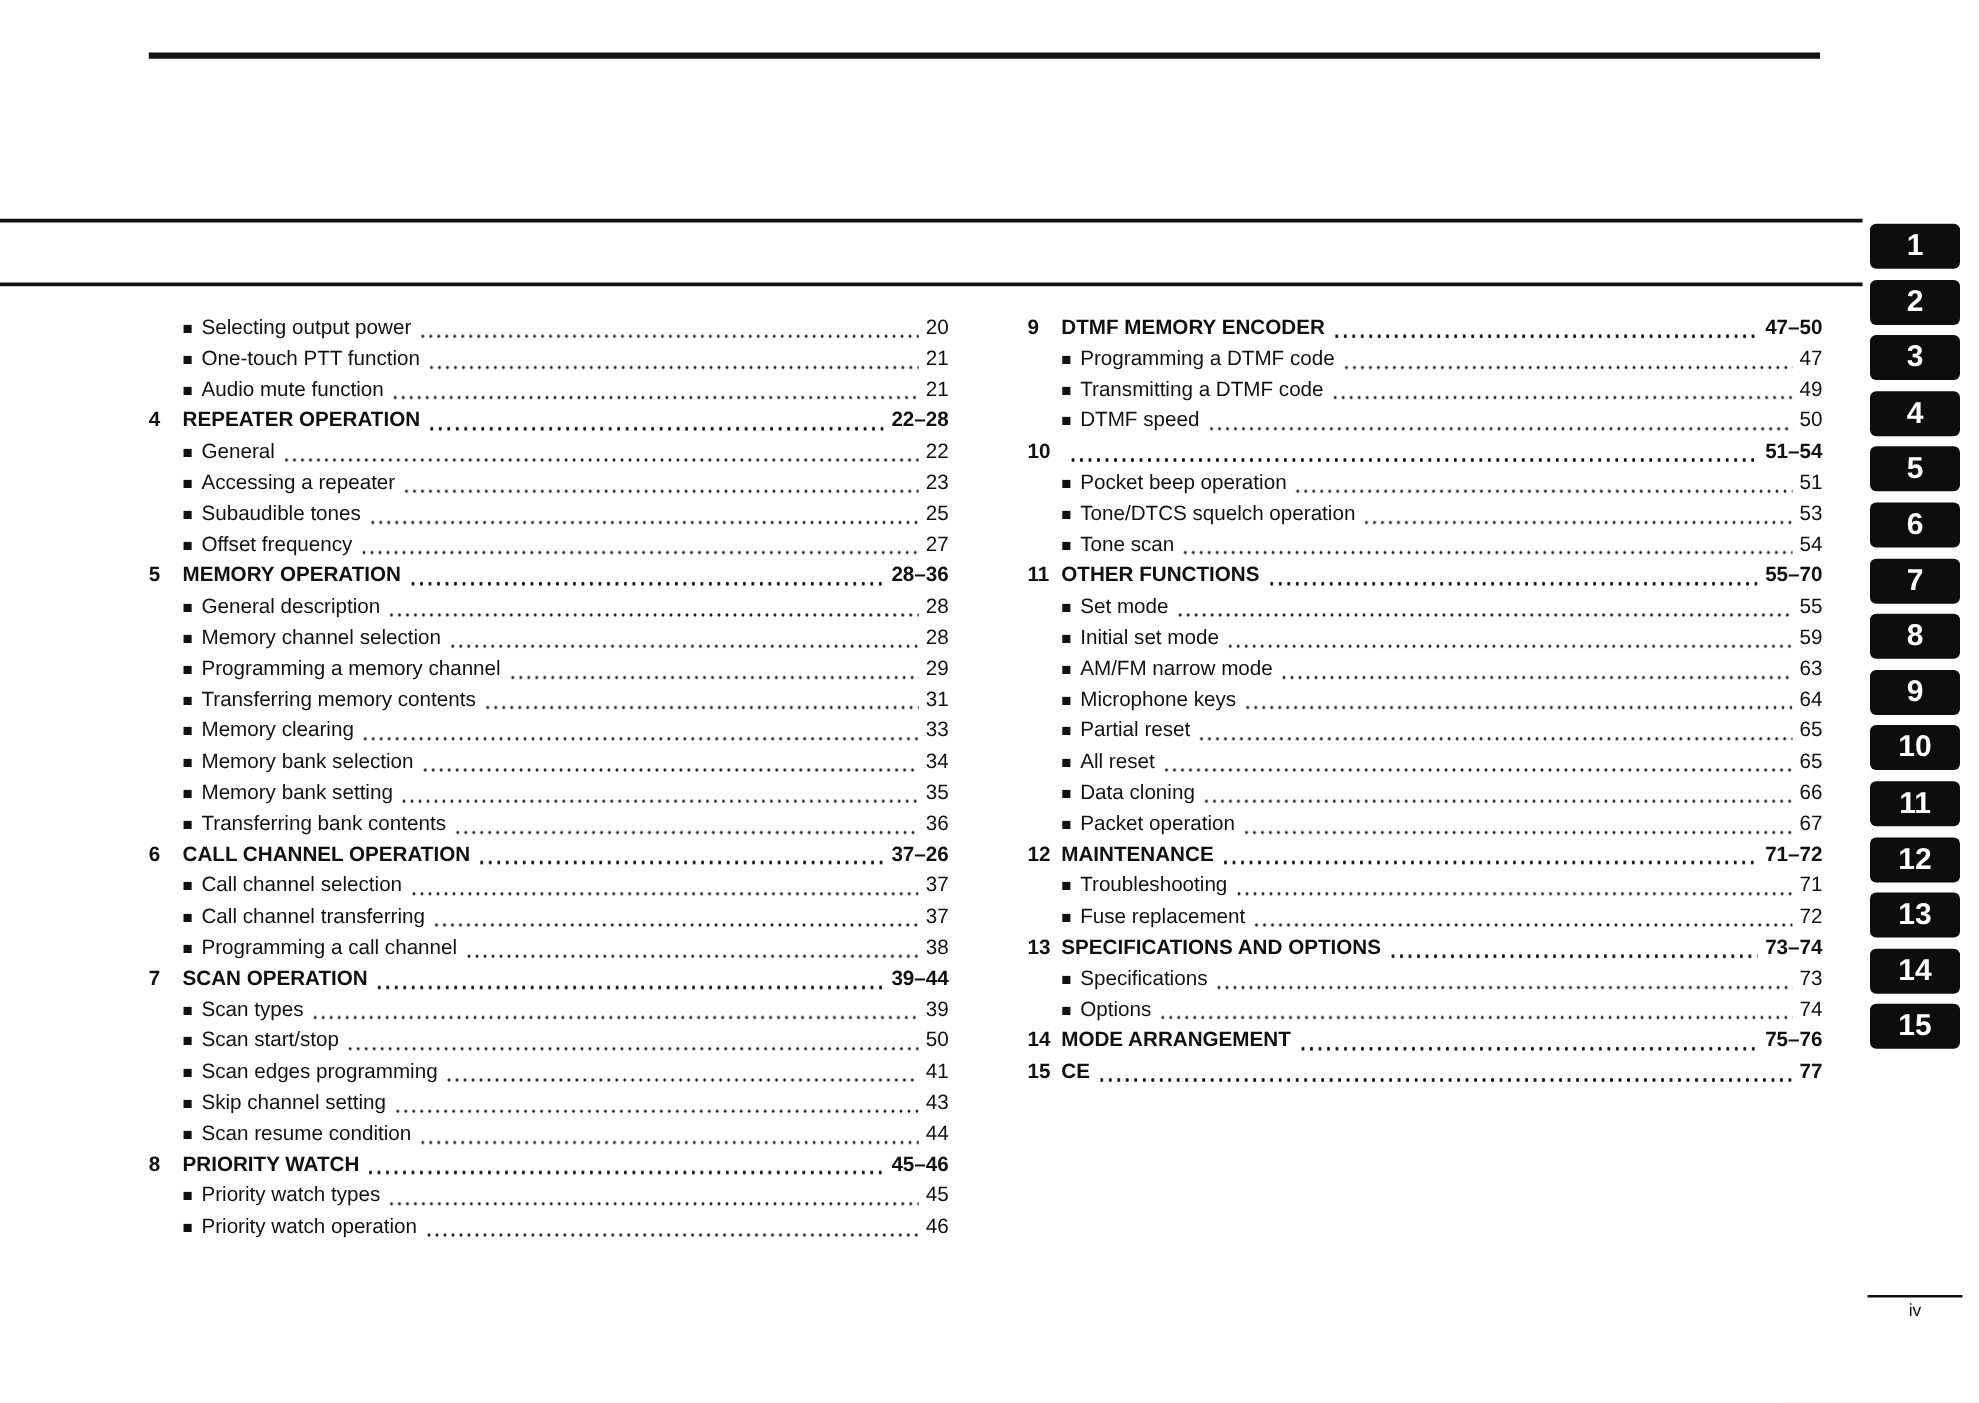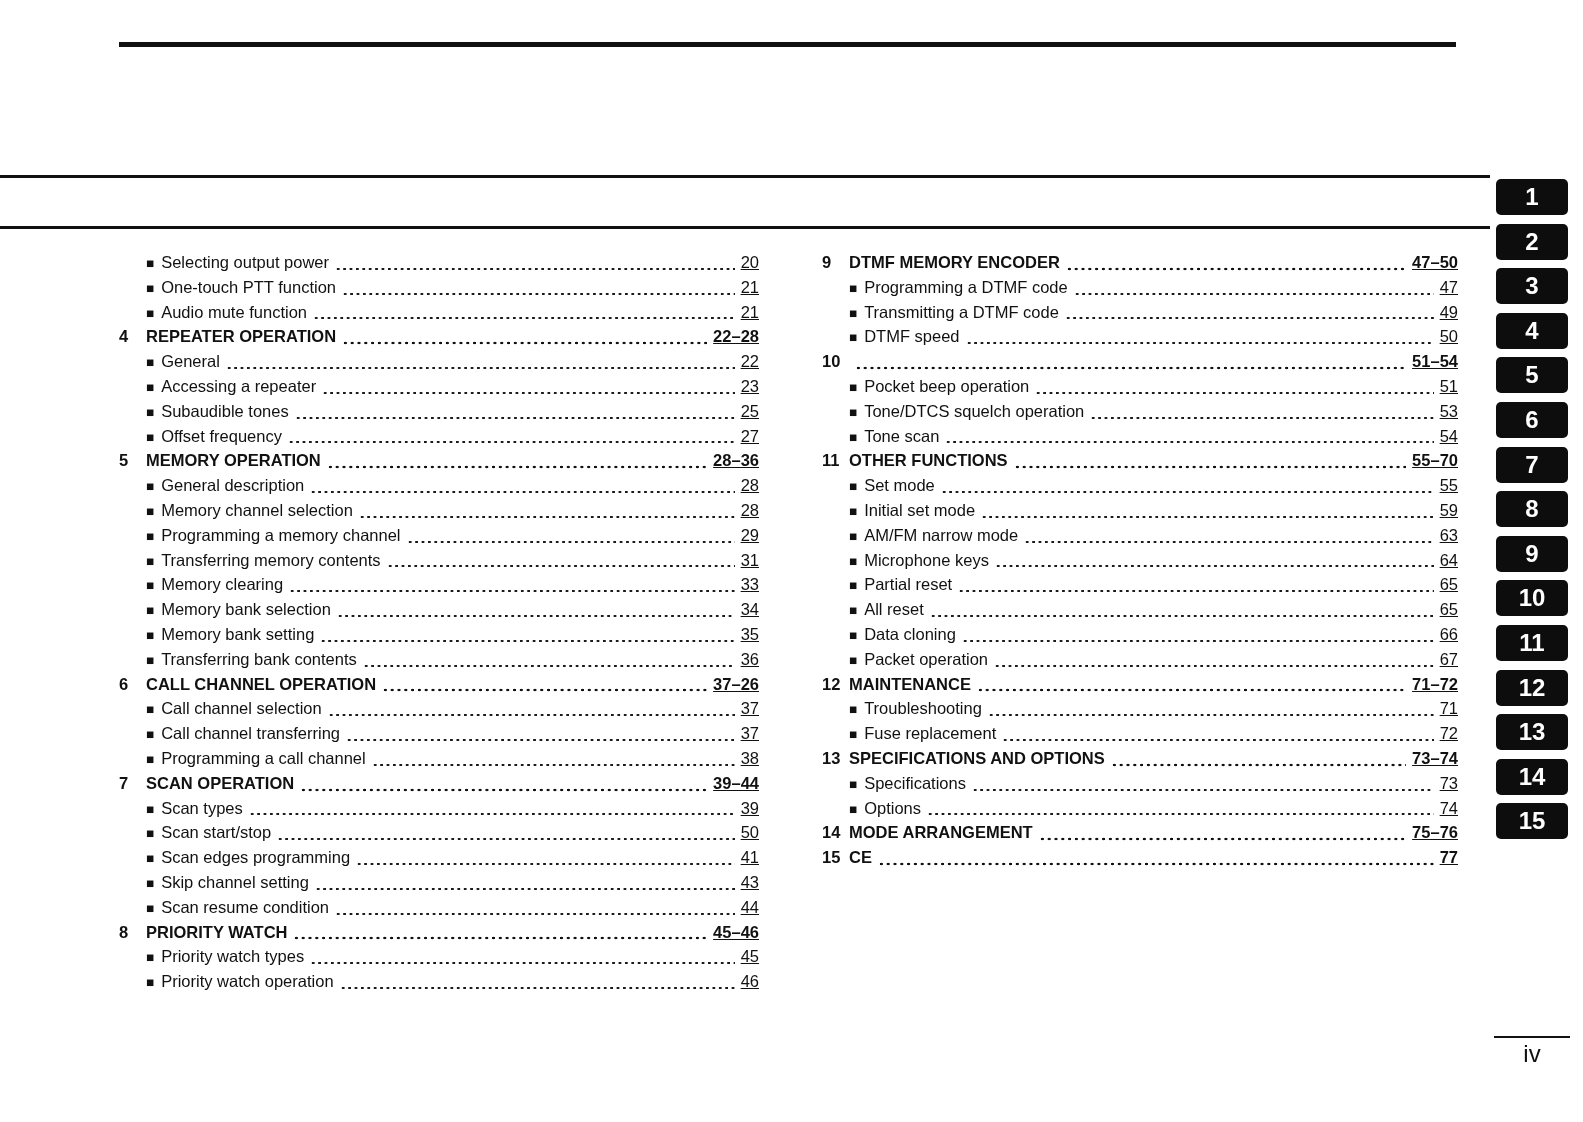--- a/index.html
+++ b/index.html
@@ -34,39 +34,39 @@
   .toc-col { position: absolute; top: 250px; }
   .toc-col.left  { left: 119px; width: 640px; }
   .toc-col.right { left: 822px; width: 636px; }
 
   .toc-row { display: flex; align-items: baseline; height: 24.8px; font-size: 16.5px; line-height: 24.8px; white-space: nowrap; }
   .toc-row.chapter { font-weight: bold; }
 
   .lead { flex: 0 0 27px; }
   .bullet { font-size: 13.5px; margin-right: 7px; flex: 0 0 auto; }
   .label { flex: 0 0 auto; }
-  .pg { flex: 0 0 auto; margin-left: 3px; text-decoration: underline; }
+  .pg { flex: 0 0 auto; margin-left: 3px; }
 
   .dots {
     flex: 1 1 auto;
     align-self: stretch;
     margin: 0 3px 0 6px;
     background-image: radial-gradient(circle, #1a1a1a 1.05px, rgba(0,0,0,0) 1.35px);
     background-size: 6.4px 6px;
     background-repeat: repeat-x;
     background-position: left 0 bottom 3px;
   }
   .toc-row.chapter .dots {
     background-image: radial-gradient(circle, #111 1.25px, rgba(0,0,0,0) 1.55px);
     background-size: 6.8px 6px;
   }
 
   
   .footer-rule { position: absolute; left: 1494px; top: 1036px; width: 76px; height: 2px; background: #111; }
-  .page-label  { position: absolute; left: 1494px; top: 1040px; width: 76px; text-align: center; font-size: 24px; }
+  .page-label  { position: absolute; left: 1494px; top: 1040px; width: 76px; text-align: center; font-size: 14px; }
 </style>
 </head>
 <body>
 
 <div class="page">
   <div class="rule-top"></div>
   <div class="rule-thin1"></div>
   <div class="rule-thin2"></div>
 
   <div class="tab-col">

